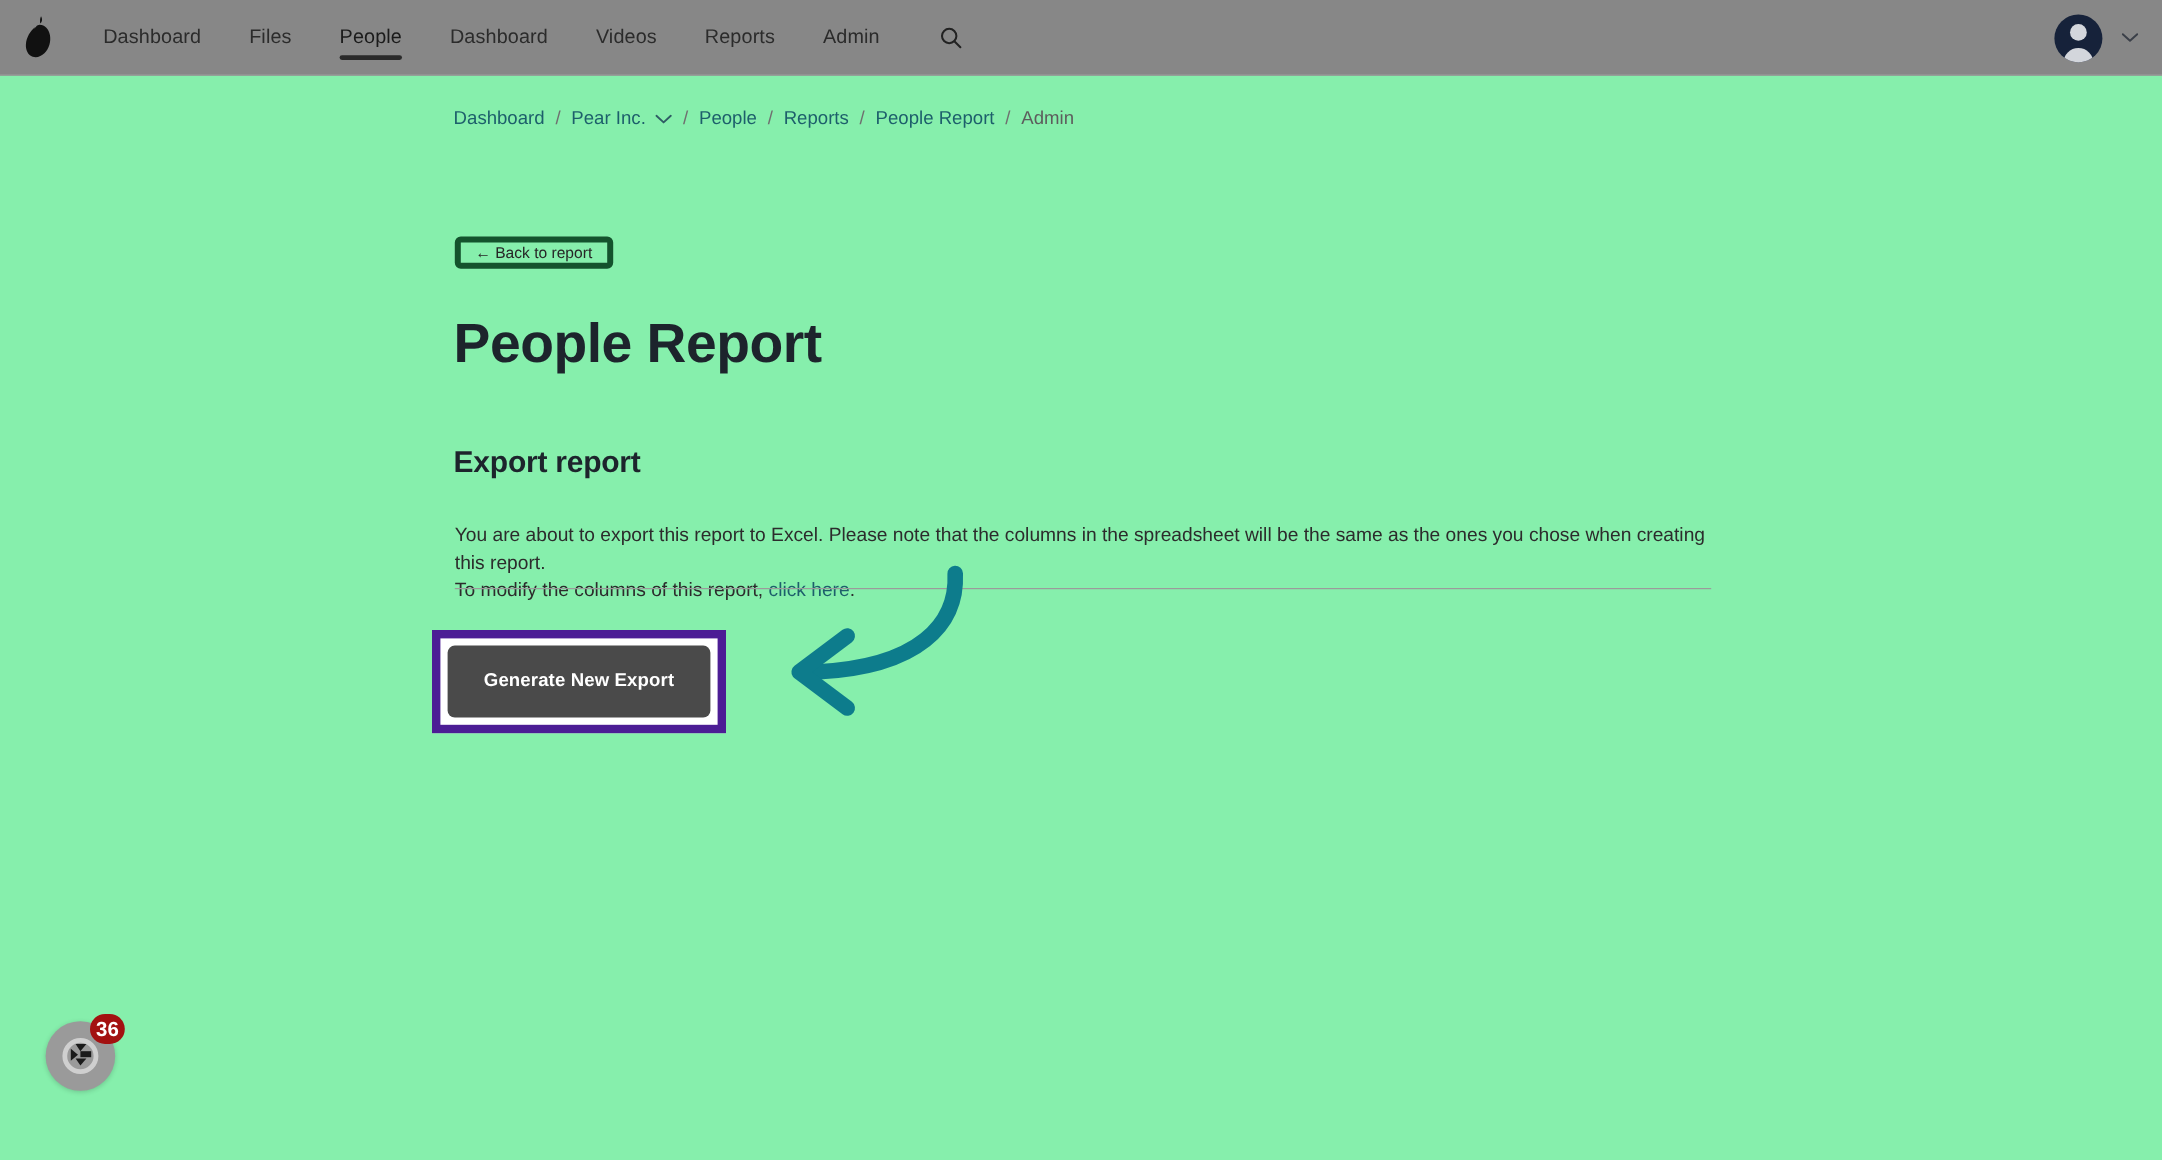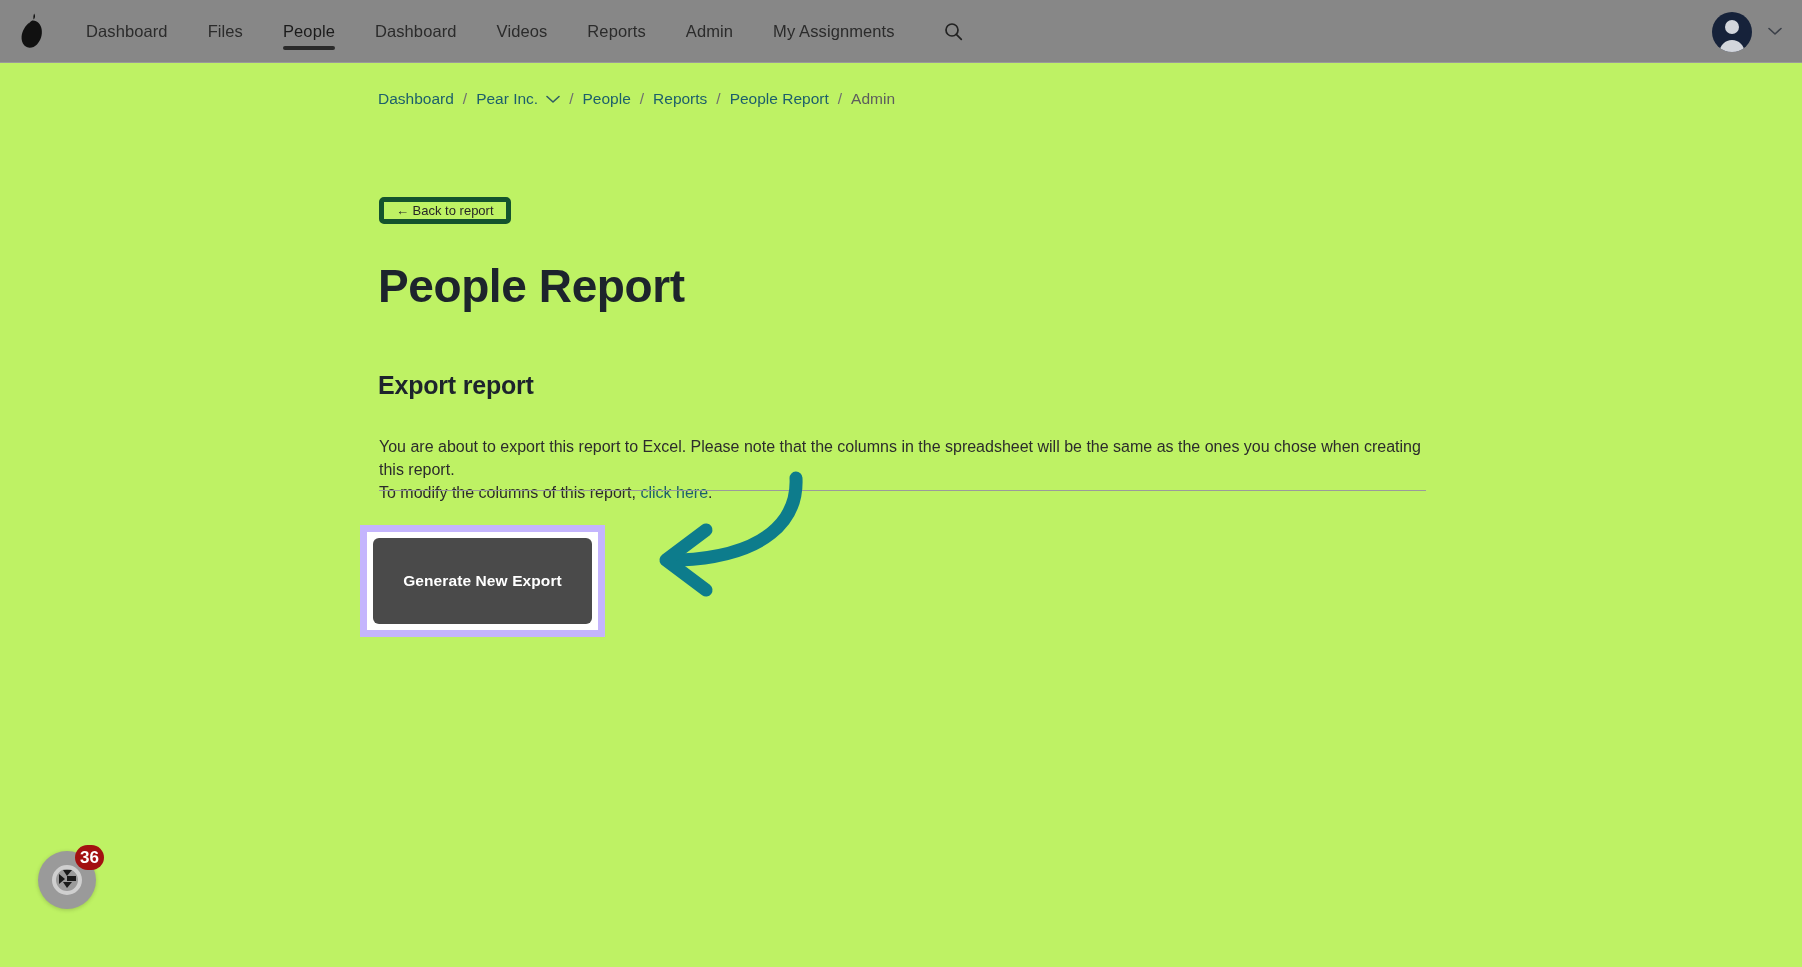--- a/index.html
+++ b/index.html
@@ -15,21 +15,21 @@
     background: #ffffff;
     position: relative;
   }
 
   
   #page-root {
     position: absolute;
     inset: 0;
     width: 1802px;
     height: 967px;
-    background: #bef264;
+    background: #86efac;
   }
 
   
   .topbar {
     position: absolute;
     top: 0; left: 0;
     width: 1802px;
     height: 63px;
     background: #878787;
     border-bottom: 1px solid #9a9a9a;
@@ -221,22 +221,22 @@
     height: 1px;
     background: #9b9b9b;
   }
 
   
   .highlight-box {
     position: absolute;
     top: 462px;
     left: 360px;
     width: 245px;
-    height: 112px;
-    border: 7px solid #c4b5fd;
+    height: 86px;
+    border: 7px solid #4c1d95;
     background: #ffffff;
     padding: 6px;
     box-sizing: border-box;
   }
   .generate-btn {
     width: 100%;
     height: 100%;
     background: #4a4a4a;
     border: none;
     border-radius: 6px;
@@ -322,23 +322,20 @@
       </div>
       <div class="nav-item">
         <span>Videos</span>
       </div>
       <div class="nav-item">
         <span>Reports</span>
       </div>
       <div class="nav-item">
         <span>Admin</span>
       </div>
-      <div class="nav-item">
-        <span>My Assignments</span>
-      </div>
     </div>
 
     <div class="search-btn">
       <svg width="19" height="19" viewBox="0 0 19 19">
         <circle cx="8" cy="8" r="6" fill="none" stroke="#222222" stroke-width="1.7"></circle>
         <line x1="12.3" y1="12.3" x2="17.3" y2="17.3" stroke="#222222" stroke-width="1.7" stroke-linecap="round"></line>
       </svg>
     </div>
 
     <div class="avatar-zone">

